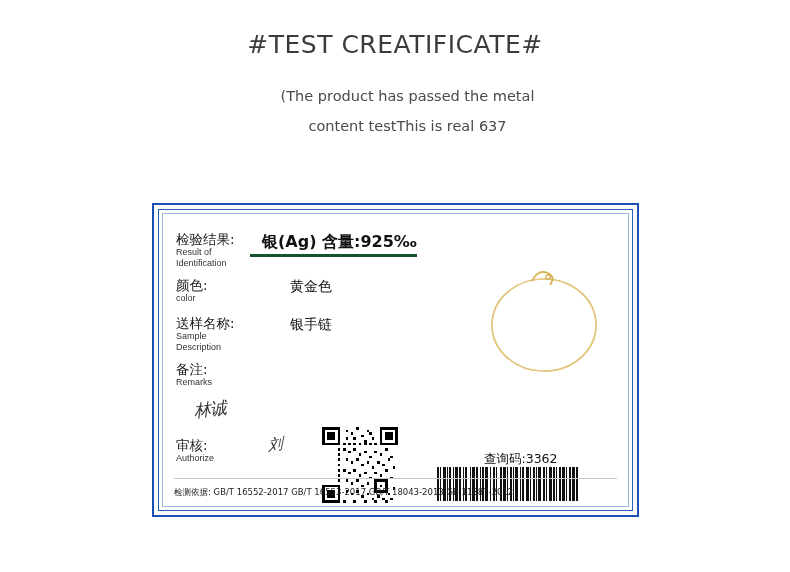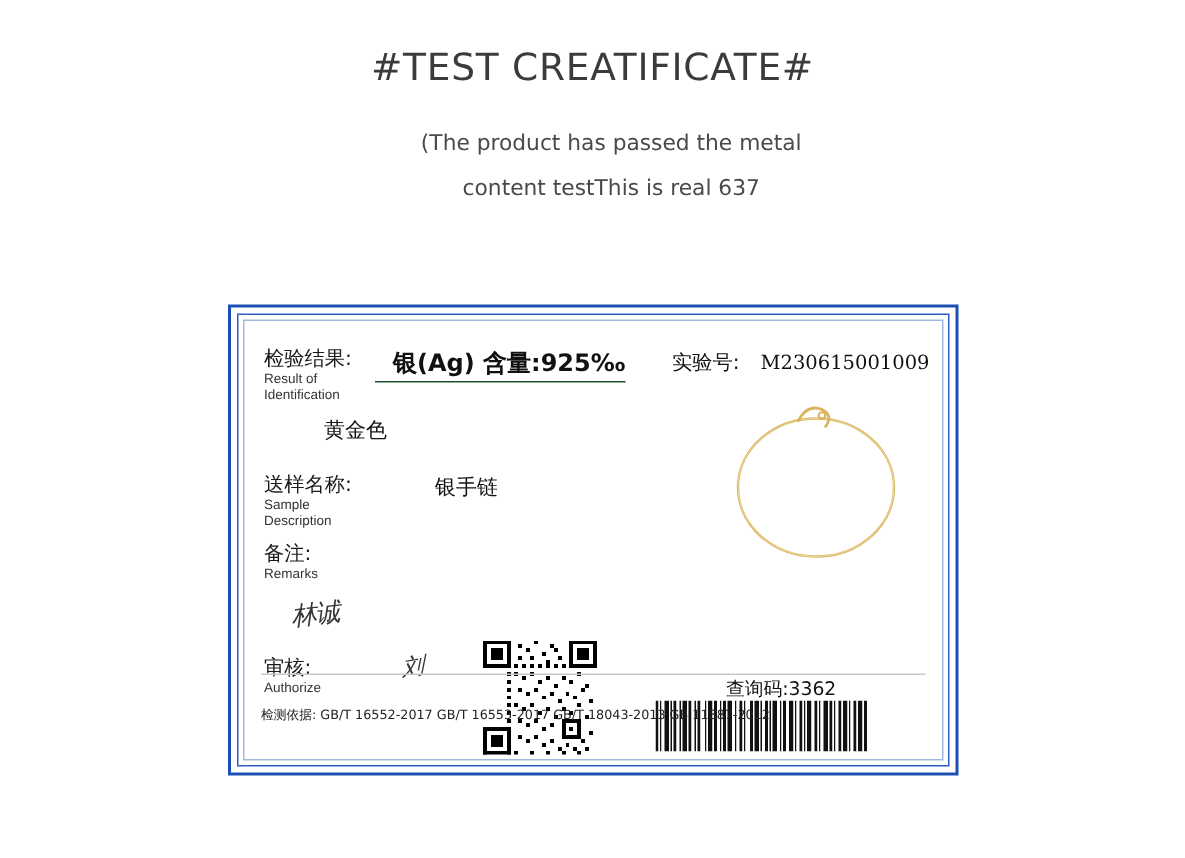--- a/index.html
+++ b/index.html
@@ -103,21 +103,21 @@
   .val {
     font-size: 14px;
     color: #111;
     padding-left: 12px;
     padding-top: 1px;
     font-family: "DejaVu Sans", sans-serif;
   }
   .val.big {
     font-size: 16px;
     font-weight: bold;
-    border-bottom: 1px solid #14532d;
+    border-bottom: 3px solid #14532d;
     padding-bottom: 1px;
     display: inline-block;
     min-width: 150px;
     text-align: right;
   }
   .val.center2 { padding-left: 40px; }
   .val.small { font-size: 12.5px; padding-left: 16px; padding-top: 5px; }
   .val.mass { padding-left: 40px; font-size: 14px; font-family: "DejaVu Serif", serif; }
 
   
@@ -204,27 +204,27 @@
     top: 212px;
     width: 76px;
     height: 76px;
   }
 
   
   .footer {
     position: absolute;
     left: 10px;
     right: 10px;
-    bottom: 18px;
+    bottom: 6px;
     height: 20px;
     border-top: 1px solid #c8c8c8;
     display: flex;
-    align-items: center;
+    align-items: flex-end;
     justify-content: space-between;
-    padding-top: 17px;
+    padding-top: 0;
   }
   .footer .std {
     font-size: 8.5px;
     color: #222;
     font-family: "DejaVu Sans", sans-serif;
     white-space: nowrap;
   }
   .footer .warn {
     font-size: 8px;
     color: #333;
@@ -264,20 +264,24 @@
         <div class="row">
           <div class="lbl">
             <span class="cn">检验结果:</span>
             <span class="en">Result of Identification</span>
           </div>
           <div class="val big">银(Ag) 含量:925‰</div>
         </div>
 
 
         <div class="row">
+          <div class="lbl">
+            <span class="cn">颜色:</span>
+            <span class="en">color</span>
+          </div>
           <div class="val center2">黄金色</div>
         </div>
 
         <div class="row">
           <div class="lbl">
             <span class="cn">送样名称:</span>
             <span class="en">Sample Description</span>
           </div>
           <div class="val center2">银手链</div>
         </div>
@@ -405,23 +409,20 @@
               <rect x="26" y="27" width="1" height="1"></rect>
             <rect x="8" y="28" width="1" height="1"></rect>
               <rect x="12" y="28" width="1" height="1"></rect>
             <rect x="16" y="28" width="1" height="1"></rect>
               <rect x="20" y="28" width="1" height="1"></rect>
             <rect x="24" y="28" width="1" height="1"></rect>
           </g>
         </svg>
       </div>
 
-      <div class="lab-no">
-        <span>实验号:</span><span class="num">M230615001009</span>
-      </div>
 
       <div class="photo">
         <svg width="160" height="125" viewBox="0 0 160 125">
           <ellipse cx="80" cy="62" rx="52" ry="46" fill="none" stroke="#d9b35c" stroke-width="1.6"></ellipse>
           <ellipse cx="80" cy="62" rx="52" ry="46" fill="none" stroke="#efdca8" stroke-width="0.6"></ellipse>
           <path d="M68 18 q6 -12 16 -8 q8 4 2 12" fill="none" stroke="#d9b35c" stroke-width="1.8"></path>
           <circle cx="84" cy="14" r="2.2" fill="none" stroke="#d9b35c" stroke-width="1.4"></circle>
         </svg>
       </div>
 

